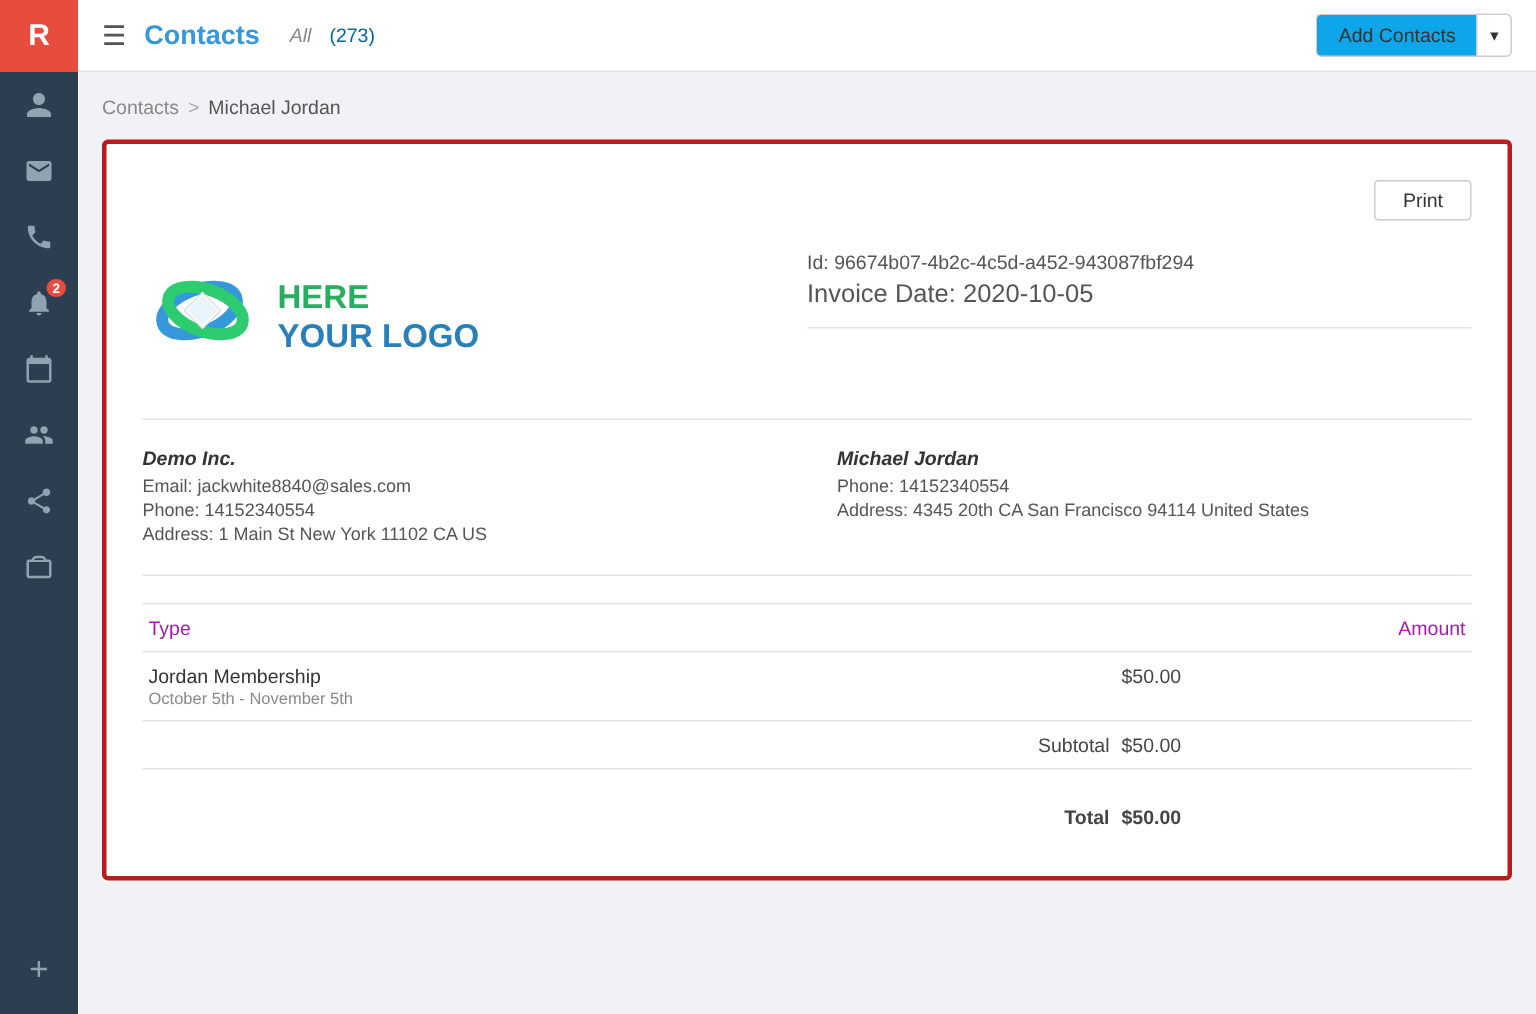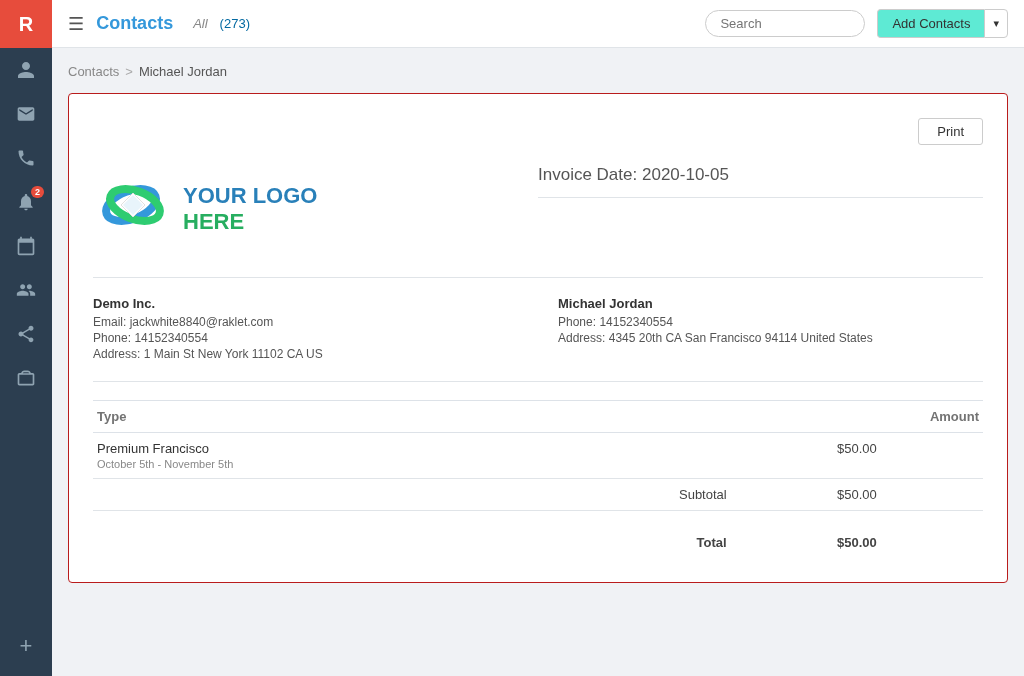--- a/index.html
+++ b/index.html
@@ -98,21 +98,21 @@
     .search-input {
       border: 1px solid #ccc;
       border-radius: 20px;
       padding: 5px 14px;
       font-size: 13px;
       width: 160px;
       outline: none;
       color: #555;
     }
     .add-contacts-btn {
-      background: #5eead4;
+      background: #0ea5e9;
       border: 1px solid #ccc;
       border-radius: 4px 0 0 4px;
       padding: 6px 14px;
       font-size: 13px;
       cursor: pointer;
       color: #333;
       border-right: none;
     }
     .add-contacts-dropdown {
       background: white;
@@ -140,21 +140,21 @@
       align-items: center;
       gap: 6px;
     }
     .breadcrumb-link { color: #888; }
     .breadcrumb-separator { color: #aaa; }
     .breadcrumb-current { color: #555; }
 
     
     .invoice-card {
       background: white;
-      border: 1px solid #b91c1c;
+      border: 3px solid #b91c1c;
       border-radius: 4px;
       padding: 24px;
     }
 
     
     .print-row {
       display: flex;
       justify-content: flex-end;
       margin-bottom: 20px;
     }
@@ -216,55 +216,56 @@
       margin-bottom: 18px;
     }
     .party-block {
       flex: 1;
     }
     .party-name {
       font-size: 13px;
       font-weight: 600;
       color: #333;
       margin-bottom: 4px;
+      font-style: italic;
     }
     .party-line {
       font-size: 12px;
       color: #555;
       margin-bottom: 2px;
     }
 
     
     .invoice-table {
       width: 100%;
       border-collapse: collapse;
       margin-top: 8px;
     }
     .invoice-table thead tr {
       border-bottom: 1px solid #dde2e8;
       border-top: 1px solid #dde2e8;
     }
     .invoice-table th {
       font-size: 13px;
-      font-weight: 700;
-      color: #737373;
+      font-weight: 400;
+      color: #a21caf;
       padding: 8px 4px;
       text-align: left;
     }
     .invoice-table th.amount-col {
       text-align: right;
     }
     .invoice-table td {
       font-size: 13px;
       color: #444;
       padding: 8px 4px;
       vertical-align: top;
     }
     .invoice-table td.amount-val {
-      text-align: center;
+      text-align: left;
     }
     .invoice-table .item-name {
       font-size: 13px;
       color: #333;
     }
     .invoice-table .item-date {
       font-size: 11px;
       color: #888;
       margin-top: 2px;
     }
@@ -341,21 +342,20 @@
 </div>
 
 <div class="main">
 
   <div class="topbar">
     <span class="topbar-menu-icon">☰</span>
     <span class="topbar-title">Contacts</span>
     <span style="font-size:13px;color:#888;font-style:italic;">All</span>
     <span style="font-size:13px;color:#0369a1;">(273)</span>
     <div class="topbar-spacer"></div>
-    <input class="search-input" type="text" placeholder="Search" style="">
     <div style="display:flex;">
       <button class="add-contacts-btn">Add Contacts</button>
       <button class="add-contacts-dropdown">▾</button>
     </div>
   </div>
 
   <div class="content">
 
     <div class="breadcrumb">
       <span class="breadcrumb-link">Contacts</span>
@@ -375,42 +375,46 @@
 
             <svg class="logo-graphic" viewBox="0 0 80 80" xmlns="http://www.w3.org/2000/svg">
 
               <ellipse cx="38" cy="40" rx="26" ry="14" fill="none" stroke="#3498db" stroke-width="8" transform="rotate(-20 38 40)"></ellipse>
               <ellipse cx="42" cy="40" rx="26" ry="14" fill="none" stroke="#2ecc71" stroke-width="8" transform="rotate(20 42 40)"></ellipse>
 
               <polygon points="40,28 52,40 40,52 28,40" fill="white" stroke="#e0e0e0" stroke-width="1"></polygon>
               <polygon points="40,30 50,40 40,50 30,40" fill="#e8f4fb"></polygon>
             </svg>
             <div style="display:flex;flex-direction:column;">
+              <span style="font-size:22px;font-weight:bold;color:#27ae60;">HERE</span>
               <span style="font-size:22px;font-weight:bold;color:#2980b9;">YOUR LOGO</span>
-              <span style="font-size:22px;font-weight:bold;color:#27ae60;">HERE</span>
             </div>
           </div>
         </div>
 
         <div class="invoice-id-area">
+          <div class="invoice-id-line">
+            <span>Id:</span>
+            <span>96674b07-4b2c-4c5d-a452-943087fbf294</span>
+          </div>
           <div class="invoice-date-line">
             <span>Invoice Date:</span>
             <span>2020-10-05</span>
           </div>
         </div>
       </div>
 
       <hr class="section-divider">
 
       <div class="parties-row">
         <div class="party-block">
           <div class="party-name">Demo Inc.</div>
           <div class="party-line">
             <span>Email:</span>
-            <span>jackwhite8840@raklet.com</span>
+            <span>jackwhite8840@sales.com</span>
           </div>
           <div class="party-line">
             <span>Phone:</span>
             <span>14152340554</span>
           </div>
           <div class="party-line">
             <span>Address:</span>
             <span>1 Main St New York 11102 CA US</span>
           </div>
         </div>
@@ -432,21 +436,21 @@
       <table class="invoice-table">
         <thead>
           <tr>
             <th>Type</th>
             <th class="amount-col">Amount</th>
           </tr>
         </thead>
         <tbody>
           <tr class="table-row">
             <td>
-              <div class="item-name">Premium Francisco</div>
+              <div class="item-name">Jordan Membership</div>
               <div class="item-date">October 5th - November 5th</div>
             </td>
             <td class="amount-val">$50.00</td>
           </tr>
           <tr class="subtotal-row">
             <td class="label-cell">Subtotal</td>
             <td class="amount-val">$50.00</td>
           </tr>
           <tr class="total-row">
             <td class="label-cell">Total</td>

